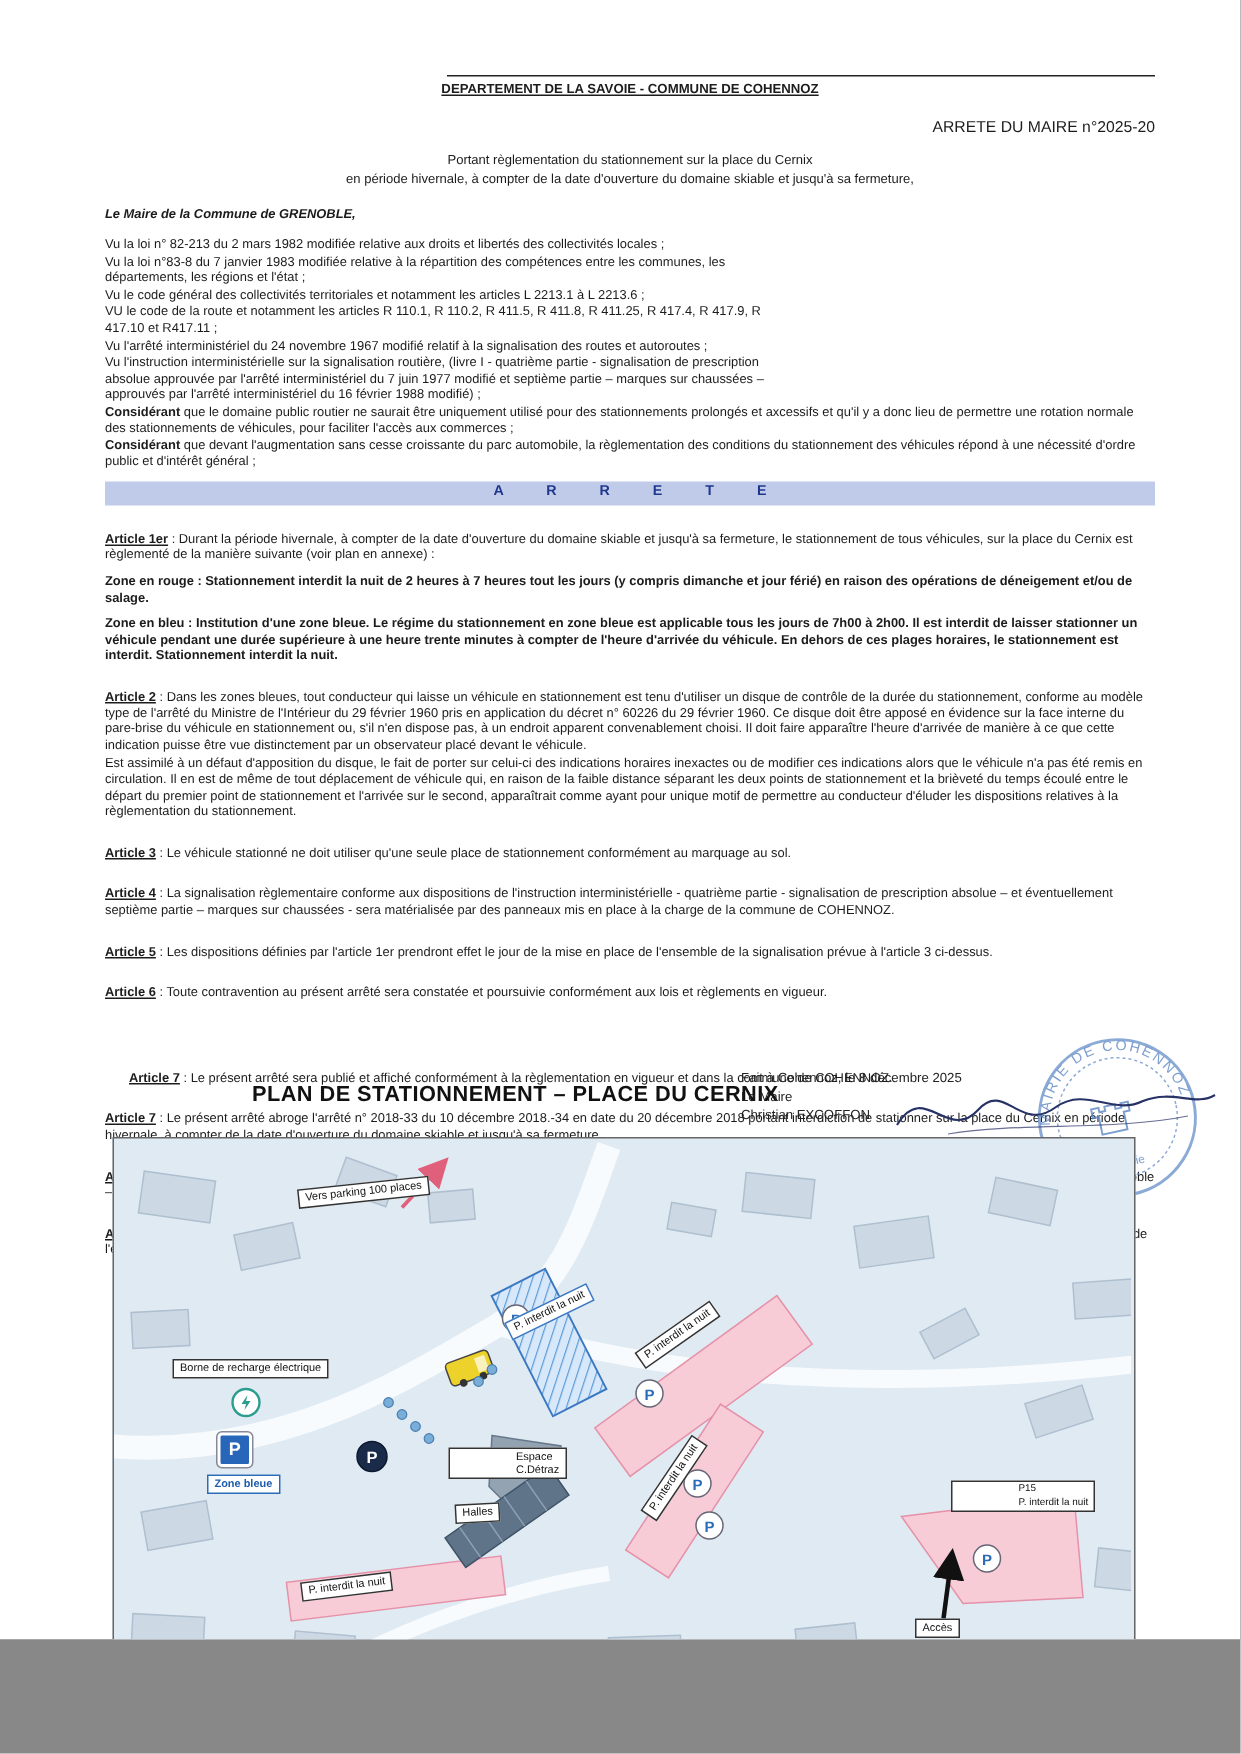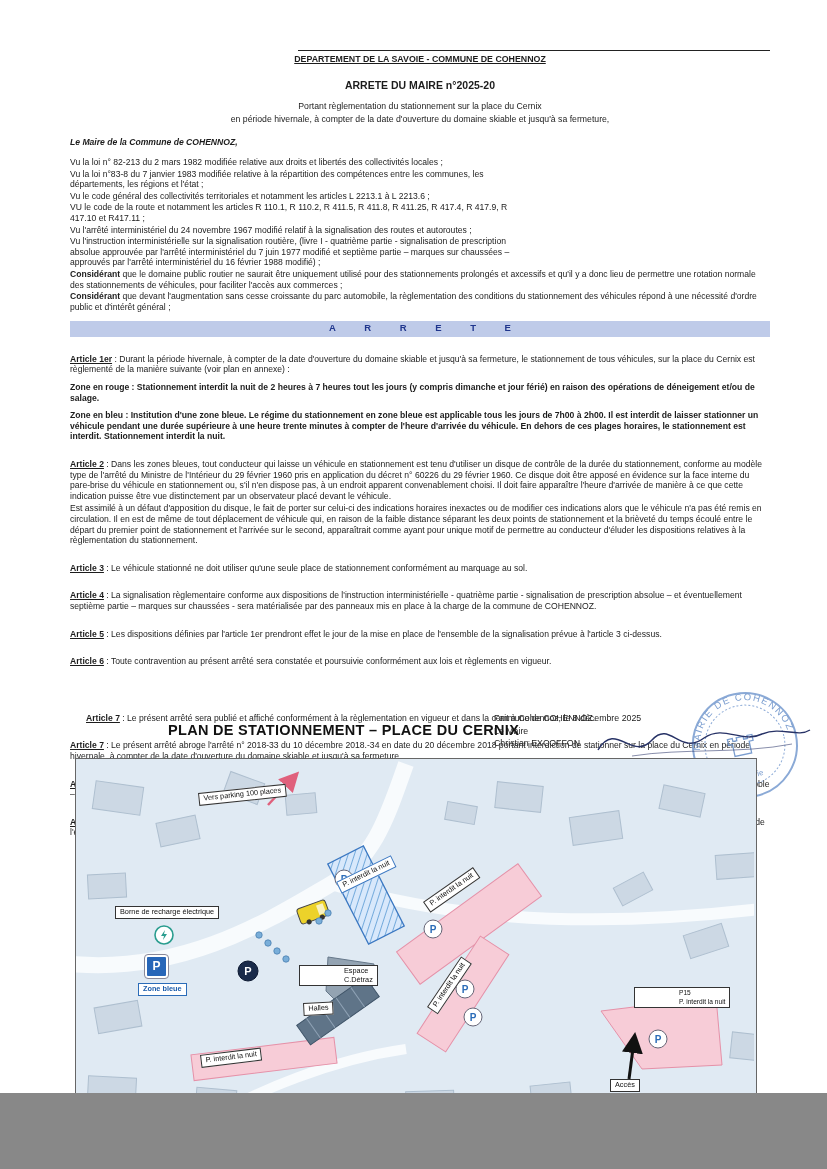--- a/index.html
+++ b/index.html
@@ -2,21 +2,21 @@
 <html><head>
 <meta charset="utf-8">
 <style>
   html,body{margin:0;padding:0;background:#888;}
   .page{position:relative;width:827px;height:1093px;background:#fff;margin:0 auto;
         font-family:"Liberation Sans",sans-serif;color:#1c1c1c;overflow:hidden;}
   .doc{position:absolute;left:70px;top:50px;width:700px;font-size:8.6px;line-height:10.6px;}
   p{margin:0;}
   .hdr-line{margin-left:228px;border-top:1.5px solid #222;height:0;}
   .hdr-text{text-align:center;font-weight:bold;font-size:8.8px;text-decoration:underline;margin-top:3px;}
-  .title-main{text-align:center;font-weight:bold;font-size:10.5px;margin-top:15px;}
+  .title-main{text-align:right;font-weight:normal;font-size:10.5px;margin-top:15px;}
   .title-sub{text-align:center;font-weight:normal;font-size:8.7px;margin-top:2px;}
   .title-sub.first{margin-top:11px;}
   .intro{font-weight:bold;font-style:italic;margin-top:13px;}
   .recitals{margin-top:9px;}
   .rec{margin-top:1px;}
   .rec .lead{font-weight:bold;}
   .narrow{max-width:448px;}
   .banner{margin-top:9px;background:#bfcbe9;color:#20368d;font-weight:bold;font-size:9.5px;
           text-align:center;letter-spacing:13px;padding:2px 0 3px 13px;}
   .art-p{margin-top:17px;}
@@ -48,21 +48,21 @@
 <div class="page">
 
   <div class="doc">
     <div class="hdr-line"></div>
     <div class="hdr-text">DEPARTEMENT DE LA SAVOIE - COMMUNE DE COHENNOZ</div>
 
     <p class="title-main">ARRETE DU MAIRE n°2025-20</p>
     <p class="title-sub first">Portant règlementation du stationnement sur la place du Cernix</p>
     <p class="title-sub">en période hivernale, à compter de la date d'ouverture du domaine skiable et jusqu'à sa fermeture,</p>
 
-    <p class="intro">Le Maire de la Commune de COHENNOZ,</p>
+    <p class="intro">Le Maire de la Commune de GRENOBLE,</p>
 
     <div class="recitals">
       <p class="rec"><span class="lead"></span><span>Vu la loi n° 82-213 du 2 mars 1982 modifiée relative aux droits et libertés des collectivités locales ;</span></p>
       <p class="rec narrow"><span class="lead"></span><span>Vu la loi n°83-8 du 7 janvier 1983 modifiée relative à la répartition des compétences entre les communes, les départements, les régions et l'état ;</span></p>
       <p class="rec"><span class="lead"></span><span>Vu le code général des collectivités territoriales et notamment les articles L 2213.1 à L 2213.6 ;</span></p>
       <p class="rec narrow"><span class="lead"></span><span>VU le code de la route et notamment les articles R 110.1, R 110.2, R 411.5, R 411.8, R 411.25, R 417.4, R 417.9, R 417.10 et R417.11 ;</span></p>
       <p class="rec"><span class="lead"></span><span>Vu l'arrêté interministériel du 24 novembre 1967 modifié relatif à la signalisation des routes et autoroutes ;</span></p>
       <p class="rec narrow"><span class="lead"></span><span>Vu l'instruction interministérielle sur la signalisation routière, (livre I - quatrième partie - signalisation de prescription absolue approuvée par l'arrêté interministériel du 7 juin 1977 modifié et septième partie – marques sur chaussées – approuvés par l'arrêté interministériel du 16 février 1988 modifié) ;</span></p>
       <p class="rec"><span class="lead">Considérant</span><span> que le domaine public routier ne saurait être uniquement utilisé pour des stationnements prolongés et axcessifs et qu'il y a donc lieu de permettre une rotation normale des stationnements de véhicules, pour faciliter l'accès aux commerces ;</span></p>
       <p class="rec"><span class="lead">Considérant</span><span> que devant l'augmentation sans cesse croissante du parc automobile, la règlementation des conditions du stationnement des véhicules répond à une nécessité d'ordre public et d'intérêt général ;</span></p>

